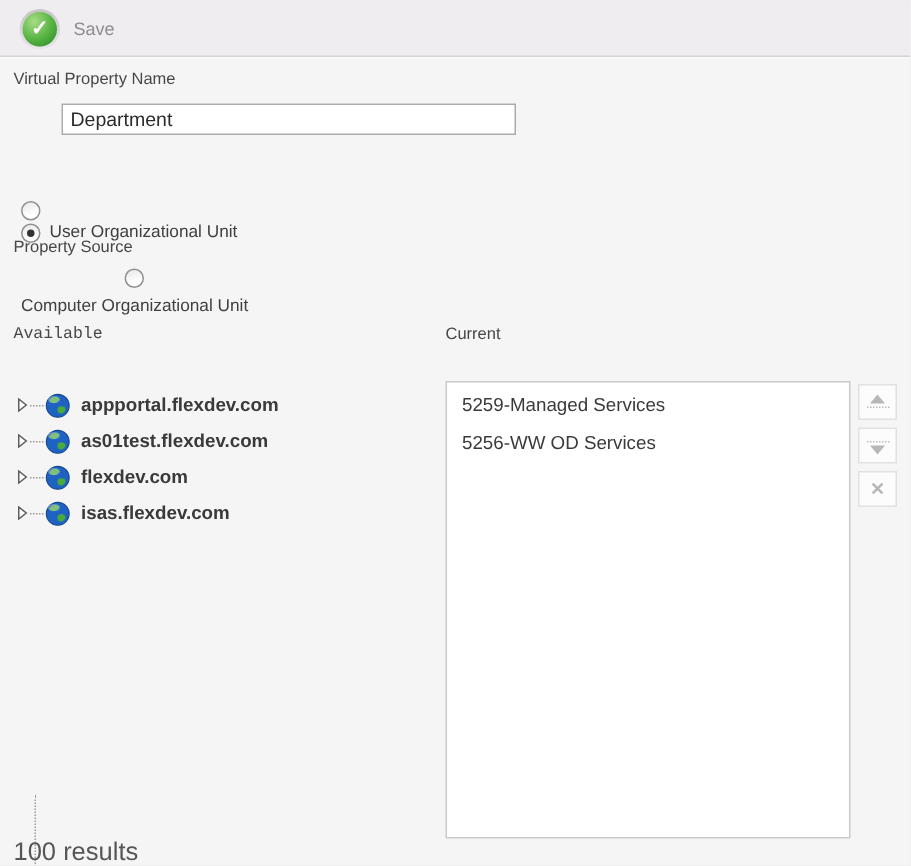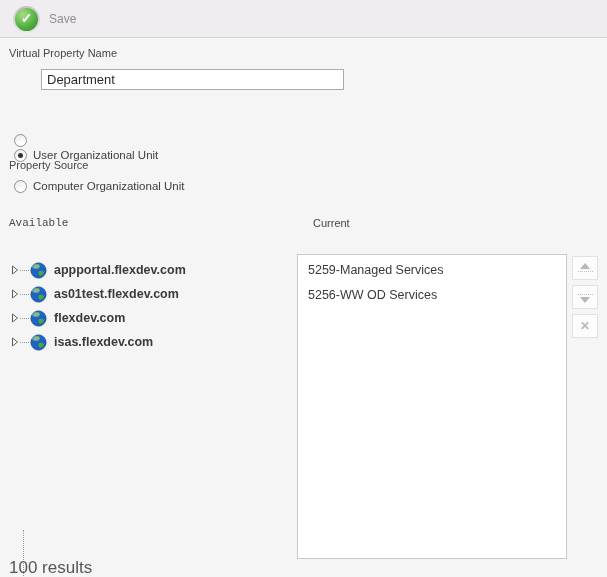--- a/index.html
+++ b/index.html
@@ -35,37 +35,37 @@
   .save-check{
     color:#ffffff;font-size:14px;font-weight:bold;line-height:1;
     transform:translateY(-1px);
   }
   .save-label{font-size:12px;color:#8f8d8f;}
   
   .field-label{position:absolute;font-size:11px;color:#474747;}
   .lbl-name{left:9px;top:47px;}
   .lbl-source{left:9px;top:115px;margin-top:44px;}
   .lbl-available{left:9px;top:217px;font-family:Liberation Mono, monospace;}
-  .lbl-current{left:297px;top:217px;margin-left:16px;}
+  .lbl-current{left:297px;top:217px;}
   .results{position:absolute;left:9px;top:558px;font-size:17px;color:#565656;}
   
   .name-input{
     position:absolute;left:0;top:69px;width:291px;height:15px;
     border:1px solid #ababab;background:#ffffff;
     font-family:"Liberation Sans",sans-serif;
     font-size:13px;color:#2b2b2b;padding:2px 5px;outline:none;margin-left:41px;
   }
   
   .radio-row{
     position:absolute;left:14px;height:14px;
     display:flex;align-items:center;gap:6px;cursor:default;
   }
   .radio-row.r0{top:133px;}
   .radio-row.r1{top:148px;}
-  .radio-row.r2{top:179px;}
+  .radio-row.r2{top:179px;flex-direction:column;}
   .radio-circle{
     width:11px;height:11px;border-radius:50%;flex:0 0 auto;
     border:1px solid #909090;
     background:linear-gradient(160deg,#e7e7e7,#ffffff 70%);
     position:relative;
   }
   .radio-circle.checked::after{
     content:"";position:absolute;left:3px;top:3px;width:5px;height:5px;
     border-radius:50%;background:#333333;
   }

